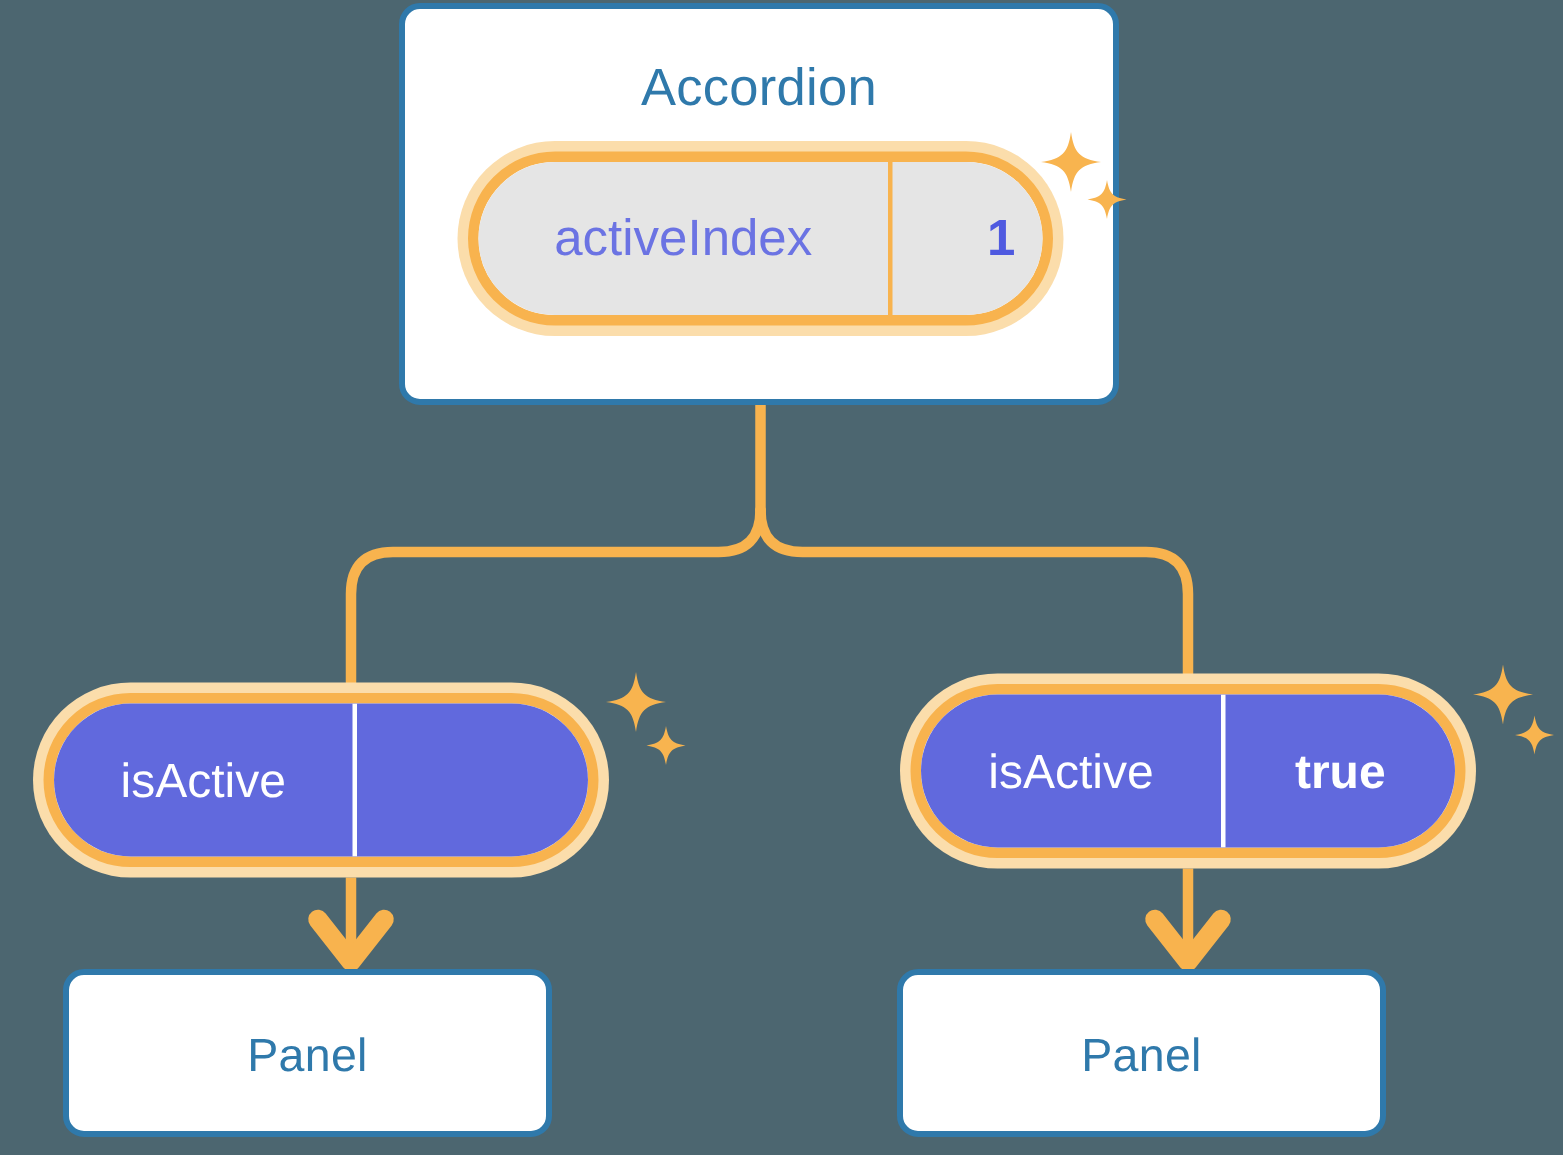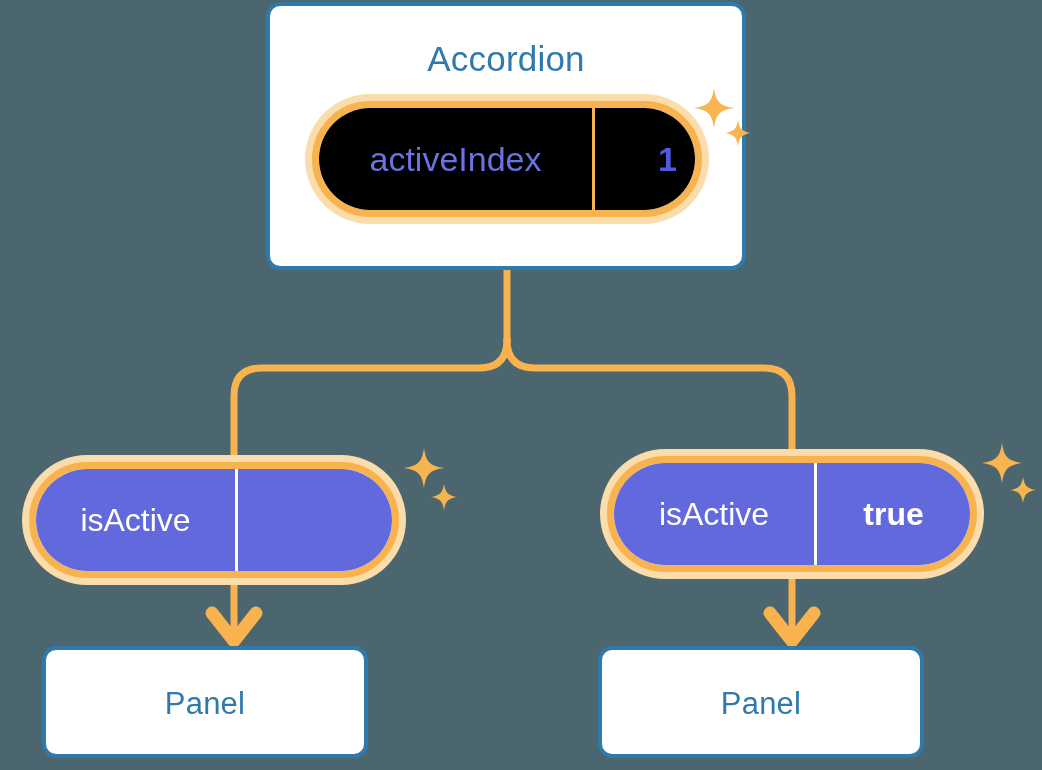--- a/index.html
+++ b/index.html
@@ -106,21 +106,21 @@
     white-space: nowrap;
   }
 
   
   #pill-accordion {
     left: 305px;
     top: 94px;
     width: 404px;
     height: 130px;
   }
-  #pill-accordion .pill-inner { background: #000000; gap: 45px; }
+  #pill-accordion .pill-inner { background: #e5e5e5; gap: 45px; }
   #pill-accordion .pill-key {
     flex: 0 0 276px;
     color: #6b73e3;
     font-size: 34px;
     border-right: 3px solid #f8b34e;
   }
   #pill-accordion .pill-val {
     flex: 1 1 auto;
     color: #4f5ae0;
     font-size: 34px;

